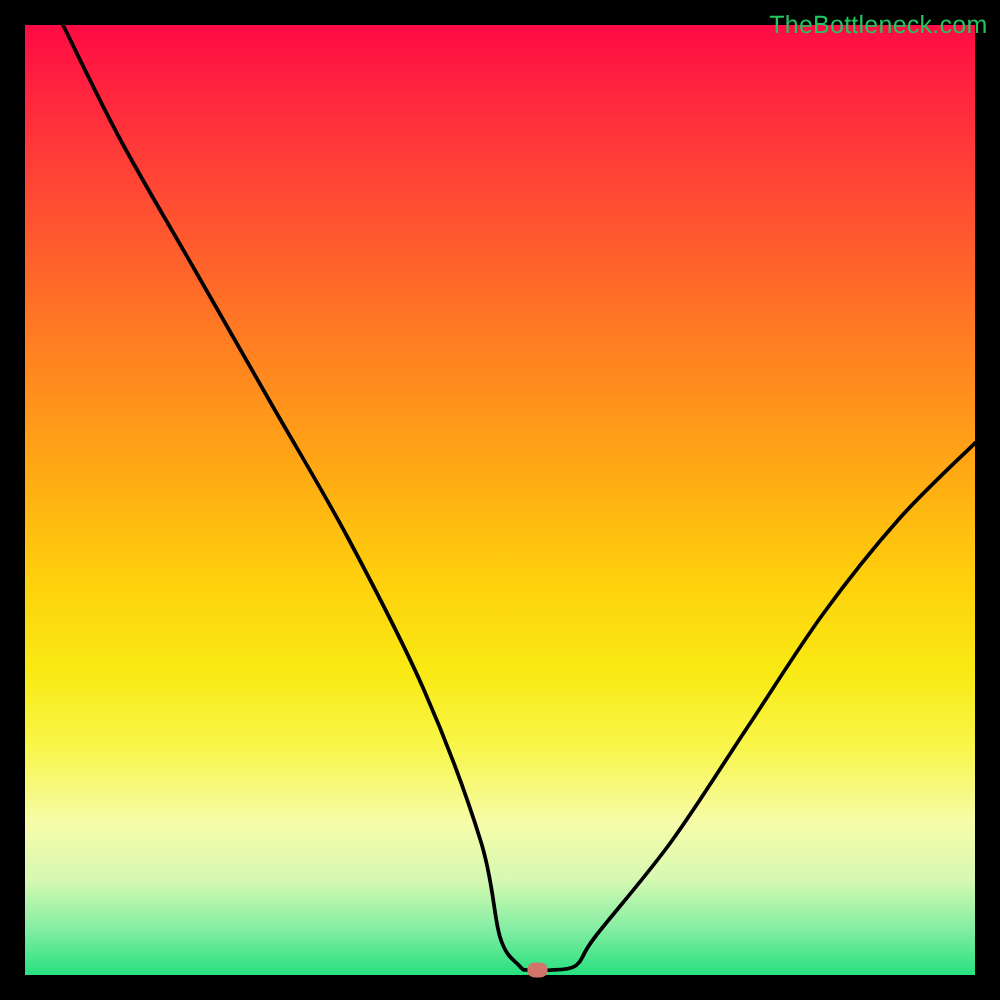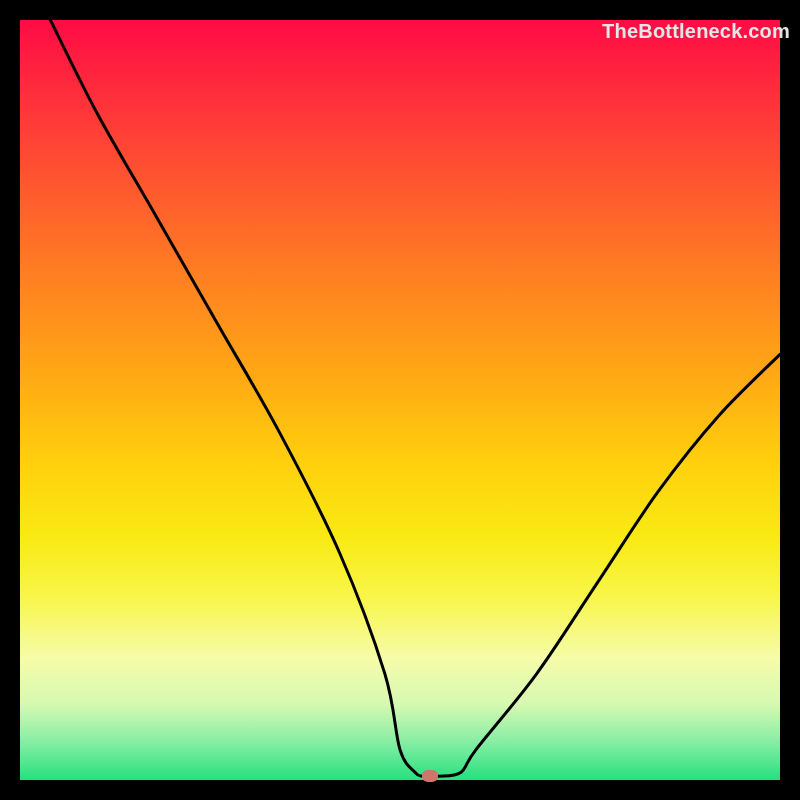--- a/index.html
+++ b/index.html
@@ -12,25 +12,25 @@
     font-family: Arial, Helvetica, sans-serif;
   }
   .frame {
     position: relative;
     width: 800px;
     height: 800px;
     background: #000;
   }
   .watermark {
     position: absolute;
-    top: 20px;
+    top: 9px;
     right: 10px;
-    color: #e5e5e5;
+    color: #22c55e;
     font-size: 20px;
-    font-weight: 700;
+    font-weight: 400;
     letter-spacing: 0.2px;
     z-index: 5;
   }
   .plot {
     position: absolute;
     left: 20px;
     top: 20px;
     width: 760px;
     height: 760px;
     background: linear-gradient(to bottom,

